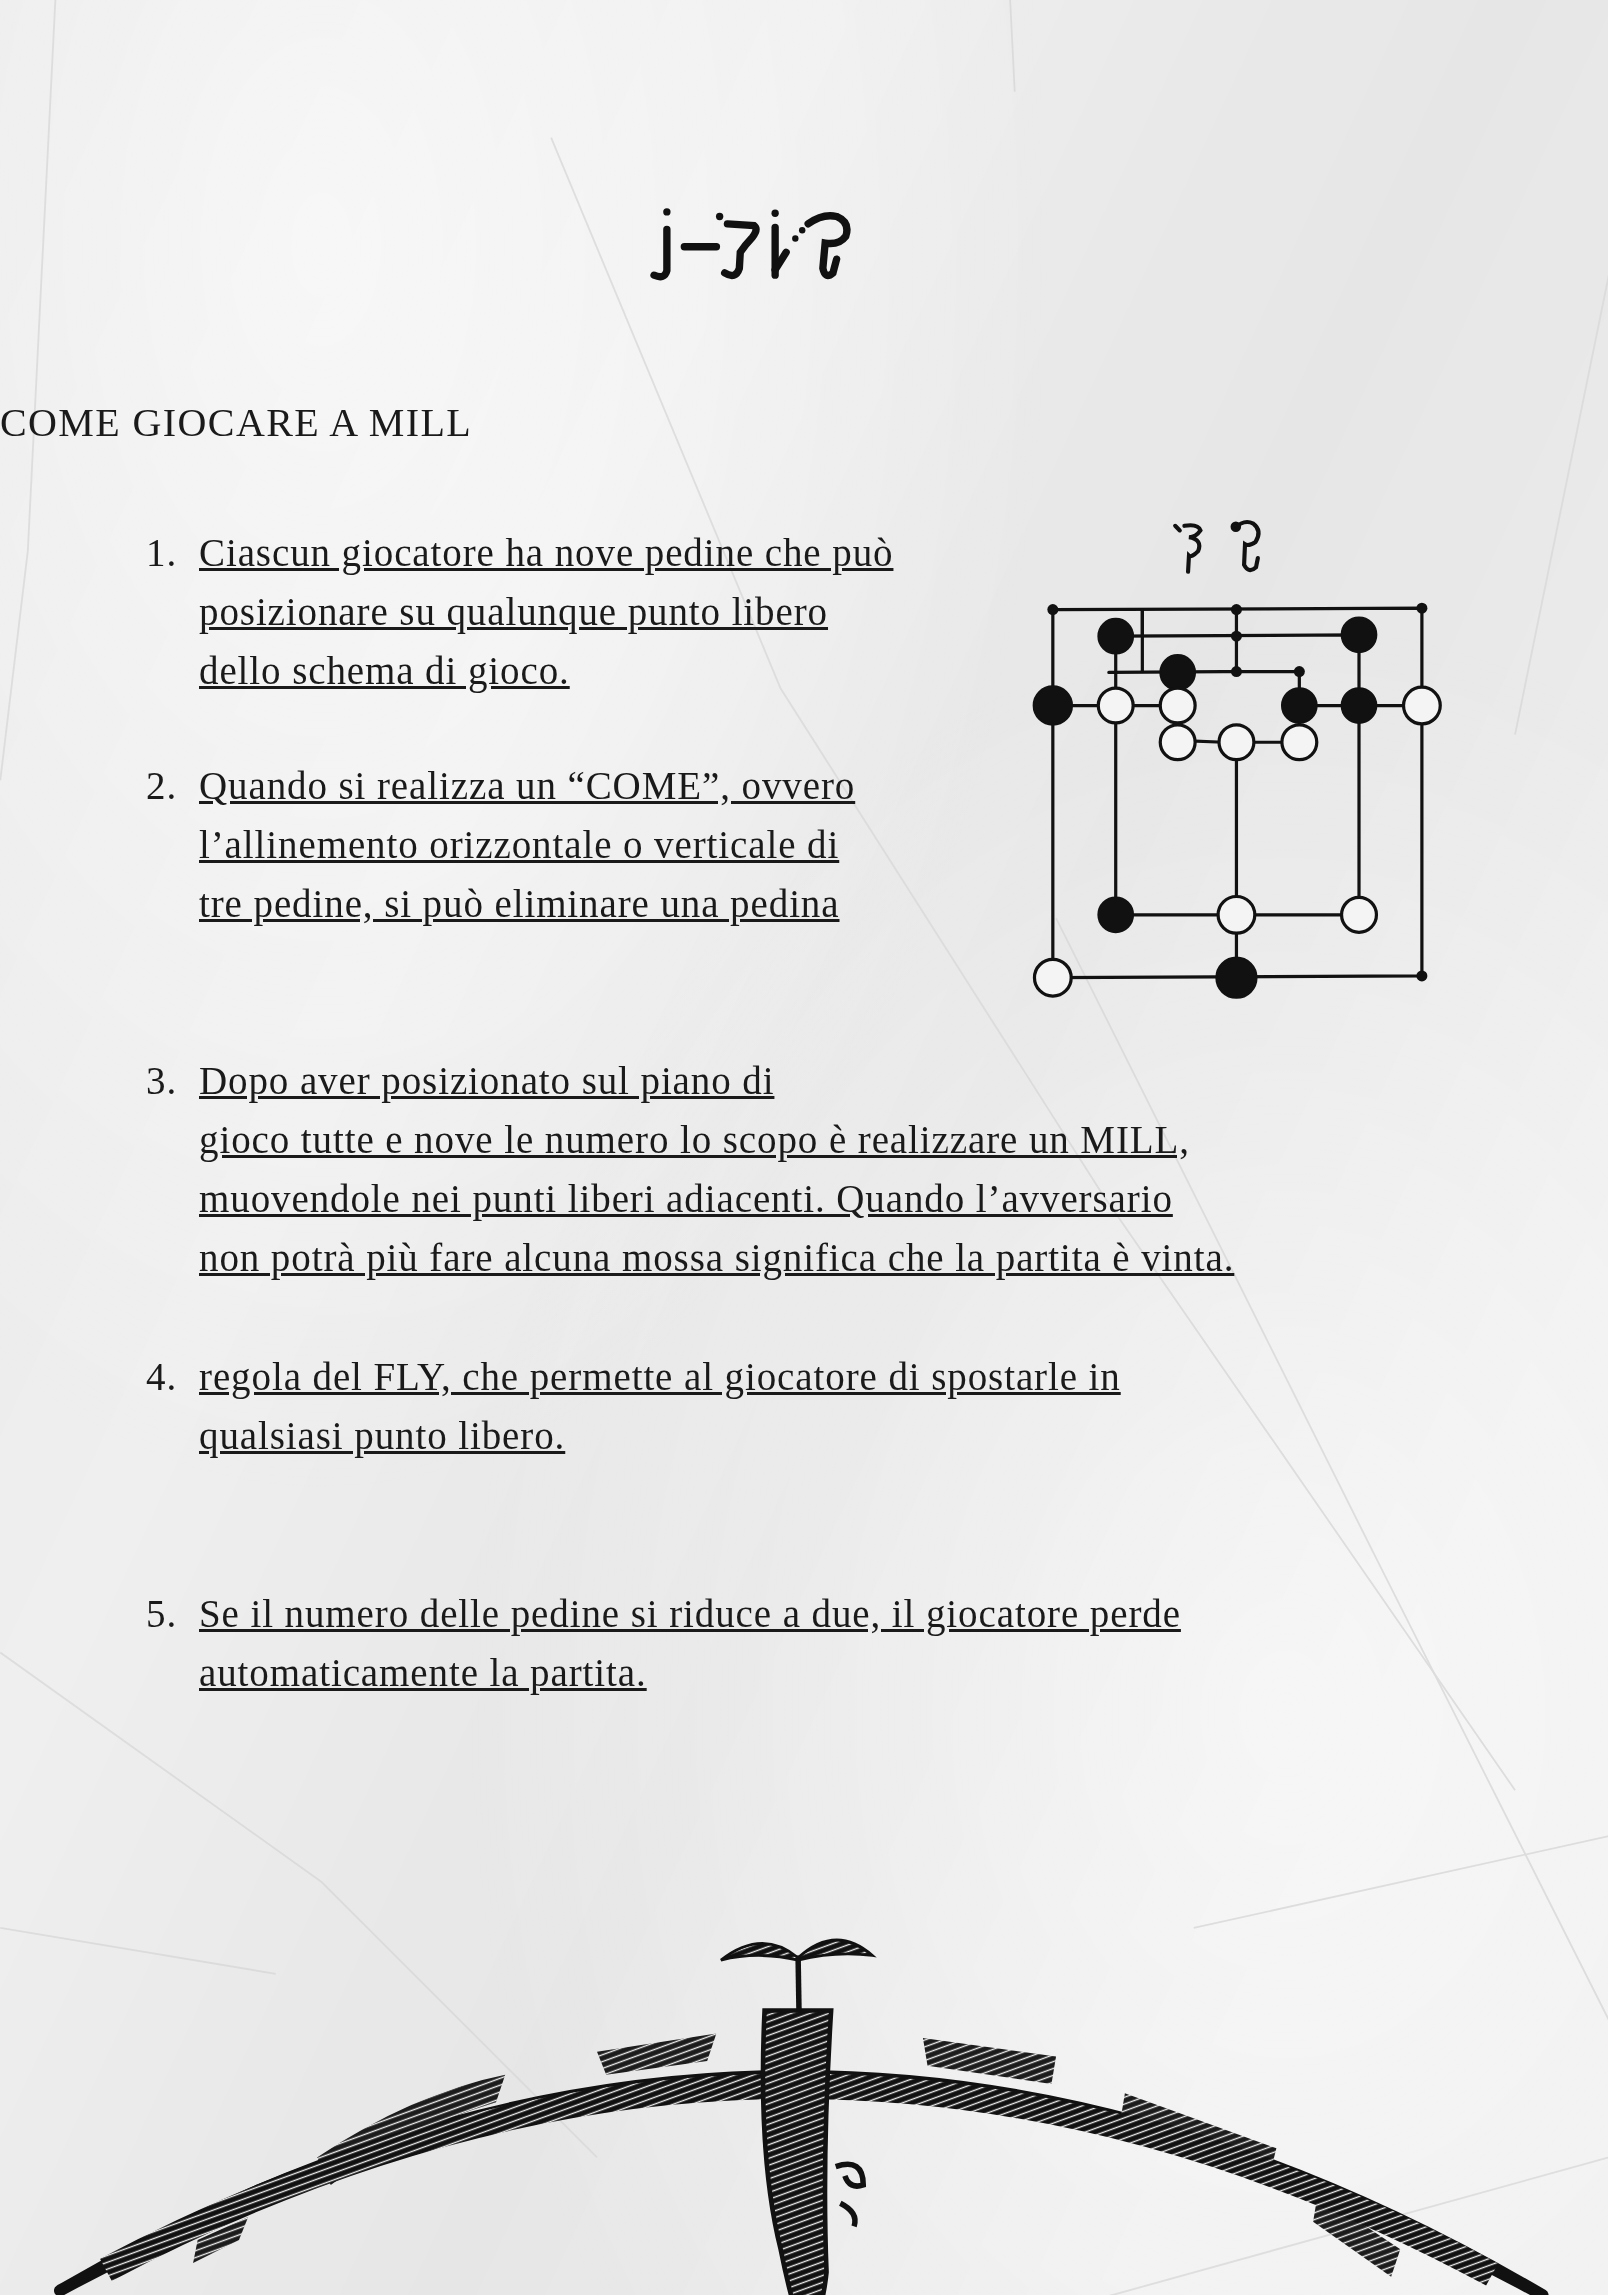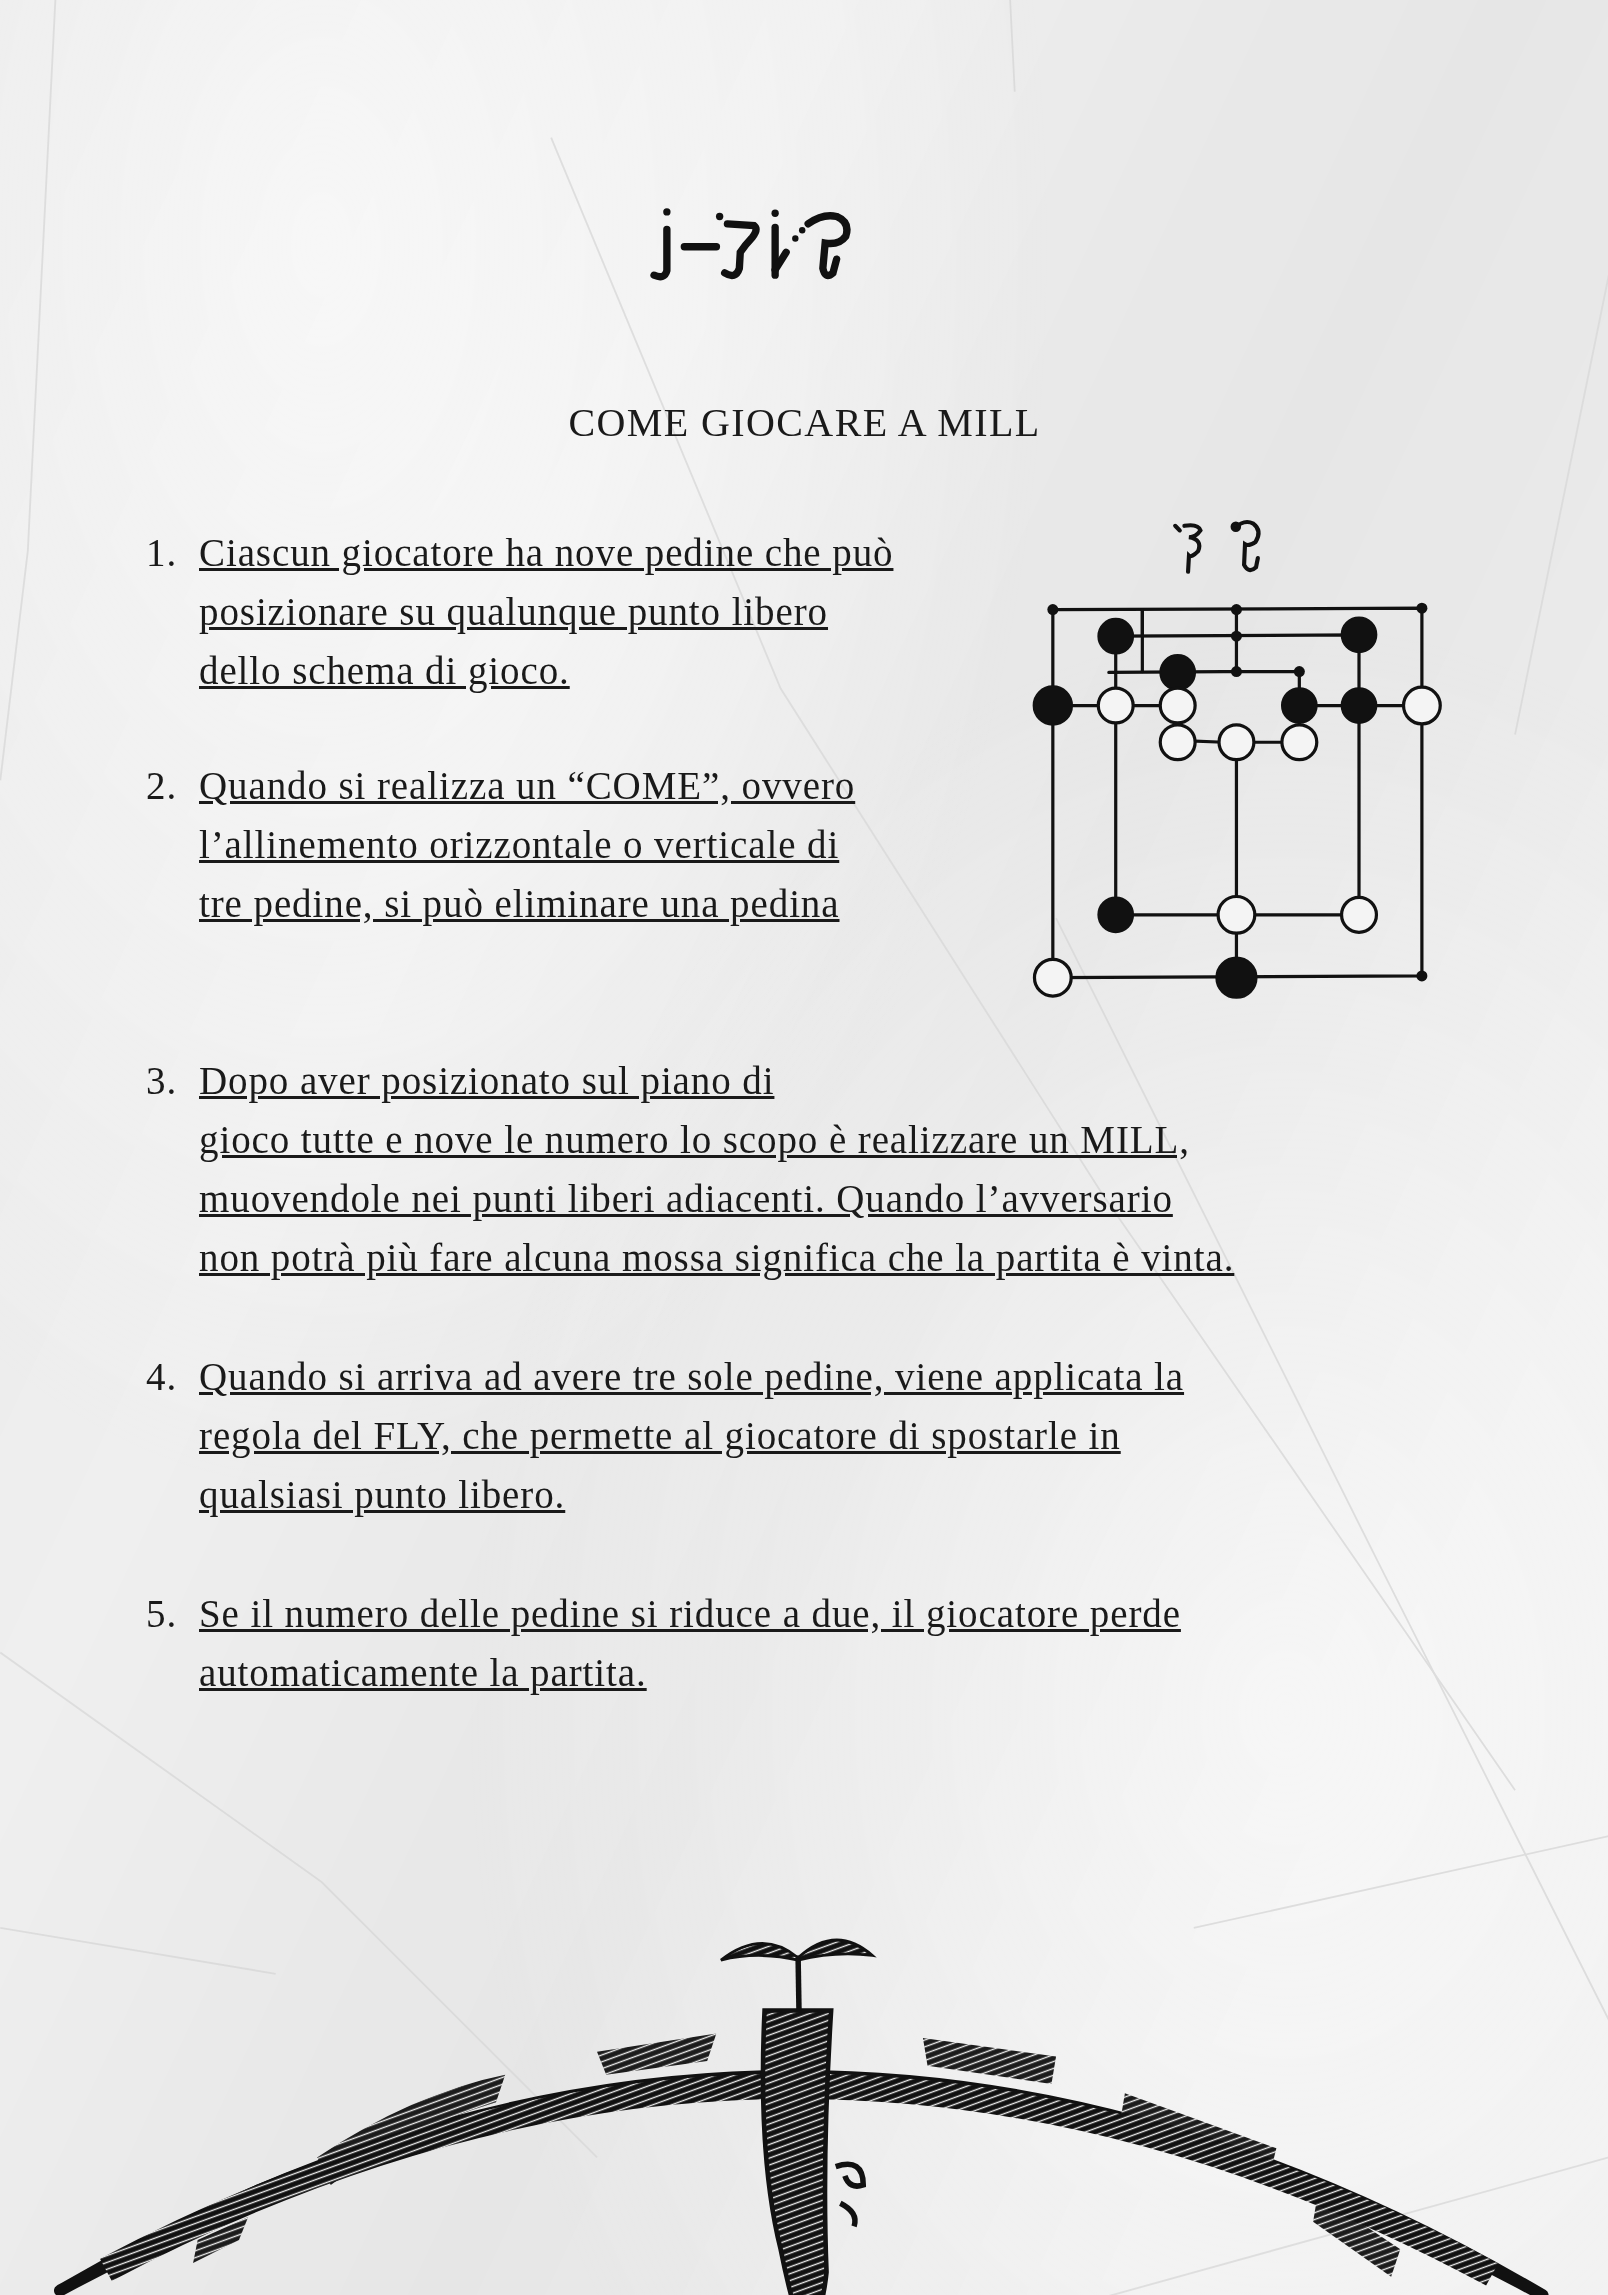--- a/index.html
+++ b/index.html
@@ -12,21 +12,21 @@
       linear-gradient(115deg, rgba(0,0,0,0.03) 0%, rgba(0,0,0,0) 30%, rgba(0,0,0,0.04) 55%, rgba(0,0,0,0) 80%);
     font-family: "Liberation Serif", "DejaVu Serif", serif;
     color: #1a1a1a;
   }
   .crease { position: absolute; pointer-events: none; }
   .title-glyphs {
     position: absolute; left: 0; width: 1609px; top: 188px; text-align: center;
     font-family: "DejaVu Sans", sans-serif; font-size: 69px; font-weight: bold; letter-spacing: 9.2px;
   }
   .heading {
-    position: absolute; left: 0; width: 1609px; top: 399px; text-align: center;
+    position: absolute; left: 0; width: 1609px; top: 399px; text-align: left;
     font-size: 40px; letter-spacing: 1.4px;
   }
   .rule {
     position: absolute; font-size: 39px; line-height: 59px; letter-spacing: 0.9px;
   }
   .rule .num { position: absolute; left: 0; }
   .rule .line { display: block; white-space: nowrap; padding-left: 53px; text-decoration: underline; }
   .board-label {
     position: absolute; left: 1166px; top: 512px; font-family: "DejaVu Sans", sans-serif;
     font-size: 64px; letter-spacing: 13.8px;
@@ -103,21 +103,20 @@
 <div class="rule" style="left:146px; top:1051px;">
   <span class="num">3.</span>
   <span class="line">Dopo aver posizionato sul piano di</span>
   <span class="line">gioco tutte e nove le numero lo scopo è realizzare un MILL,</span>
   <span class="line">muovendole nei punti liberi adiacenti. Quando l’avversario</span>
   <span class="line">non potrà più fare alcuna mossa significa che la partita è vinta.</span>
 </div>
 
 <div class="rule" style="left:146px; top:1347px;">
   <span class="num">4.</span>
-  <span class="line">Quando si arriva ad avere tre sole pedine, viene applicata la</span>
   <span class="line">regola del FLY, che permette al giocatore di spostarle in</span>
   <span class="line">qualsiasi punto libero.</span>
 </div>
 
 <div class="rule" style="left:146px; top:1584px;">
   <span class="num">5.</span>
   <span class="line">Se il numero delle pedine si riduce a due, il giocatore perde</span>
   <span class="line">automaticamente la partita.</span>
 </div>
 

